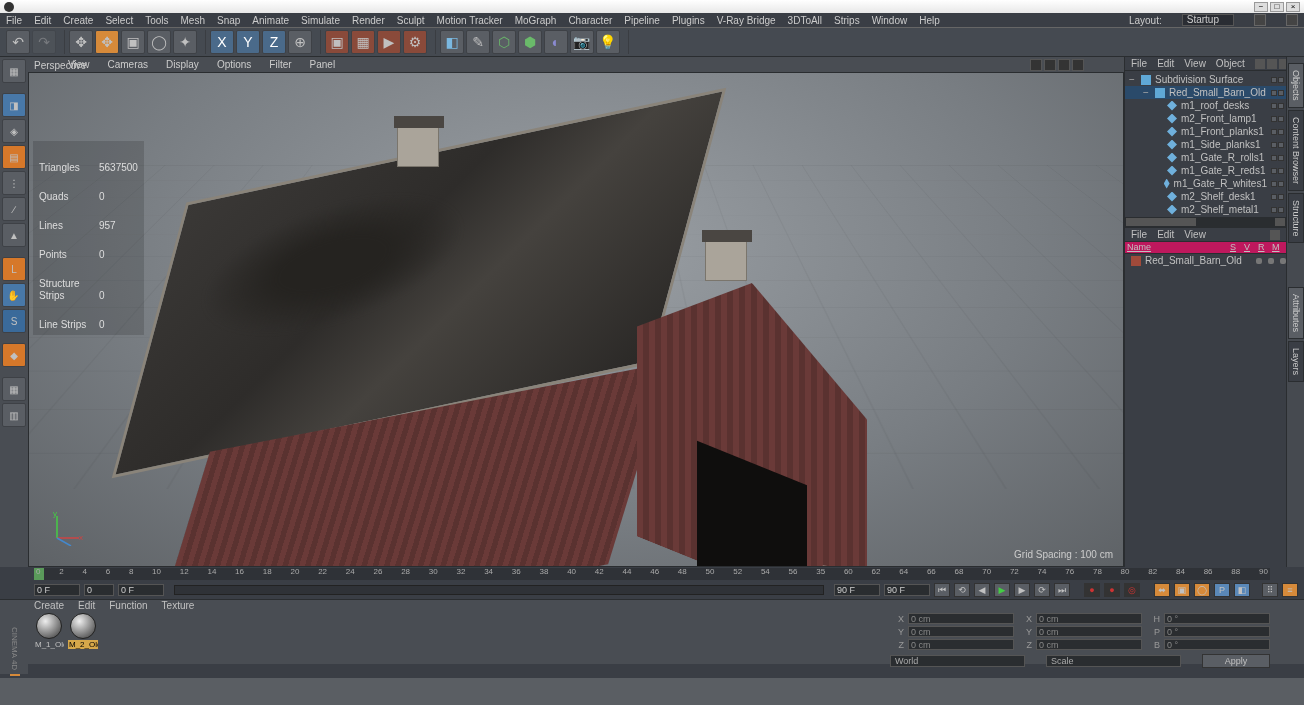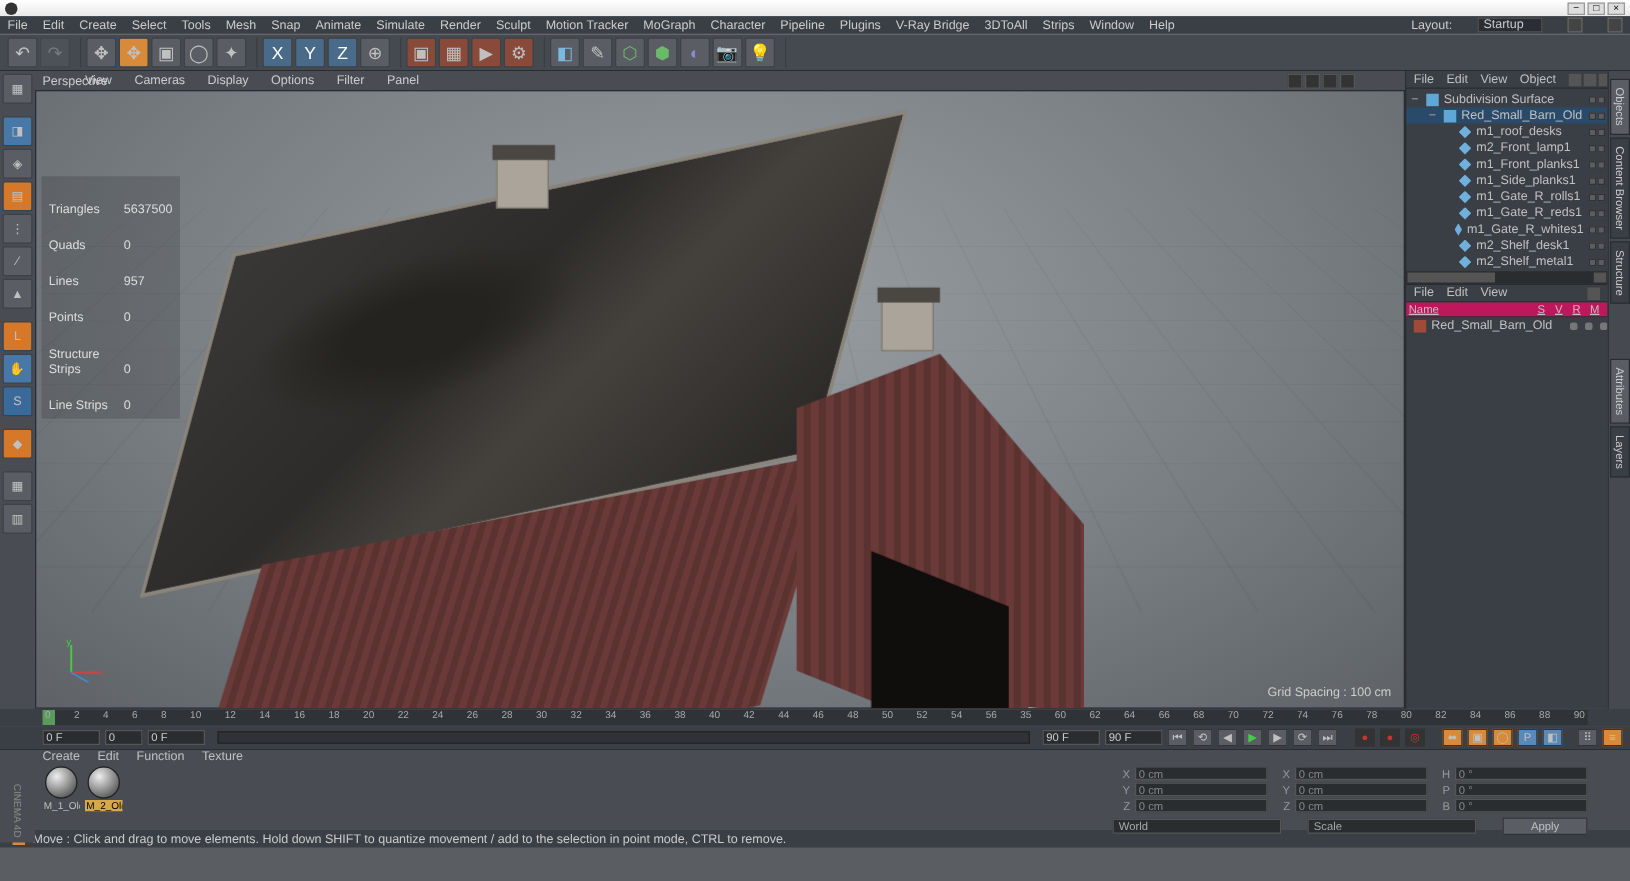--- a/index.html
+++ b/index.html
@@ -576,14 +576,13 @@
     </div>
   </div>
 </div>
 
 <div class="logo-strip">
     <span>CINEMA 4D</span>
   </div>
 
 <div class="status">
   <span class="st-icon"></span>
-  <span>Move : Click and drag to move elements. Hold down SHIFT to quantize movement / add to the selection in point mode, CTRL to remove.</span>
 </div>
 
 </body></html>

